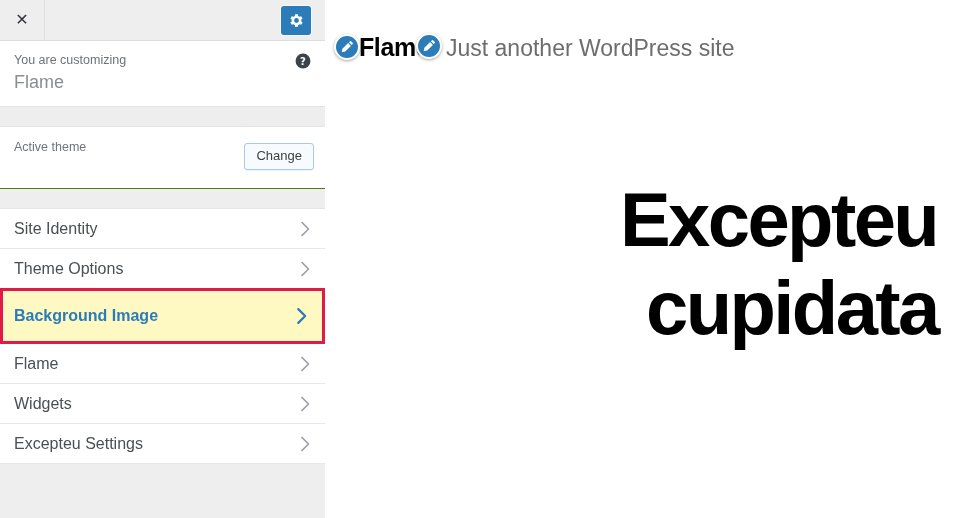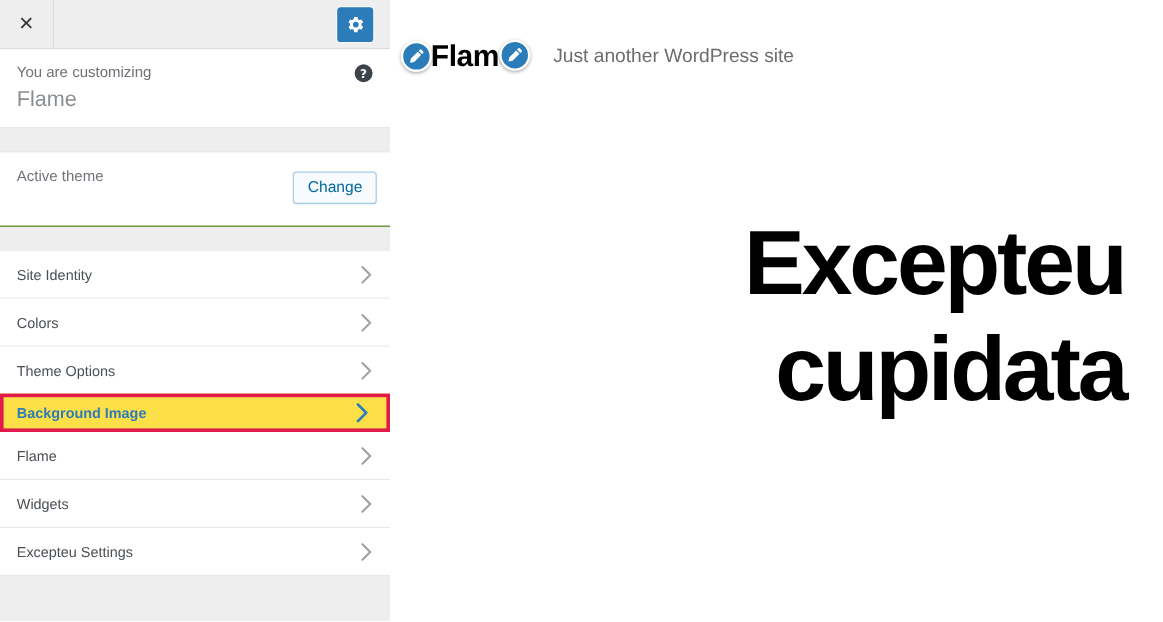--- a/index.html
+++ b/index.html
@@ -153,21 +153,21 @@
     color: #32373c;
     line-height: 20px;
     margin-top: 1px;
   }
   .change-btn {
     position: absolute;
     right: 11px;
     top: 16px;
     border: 1px solid #a8cbe3;
     background: #f7fbfd;
-    color: #0369a1;
+    color: #404040;
     font-size: 13px;
     border-radius: 3px;
     padding: 4px 11px 5px 11px;
     cursor: pointer;
     line-height: 16px;
     box-shadow: 0 1px 0 rgba(120,170,200,0.12);
   }
 
   
   .panel-list {
@@ -179,41 +179,41 @@
     height: 40px;
     padding: 0 14px;
     display: flex;
     align-items: center;
     border-bottom: 1px solid #e8e8e8;
     cursor: pointer;
     box-sizing: border-box;
     background: #ffffff;
   }
   .panel-item-label {
-    font-size: 12px;
+    font-size: 16px;
     color: #4a4f54;
     line-height: 18px;
   }
   .panel-chevron {
     position: absolute;
     right: 14px;
     top: 50%;
     transform: translateY(-50%);
     display: flex;
     align-items: center;
   }
   .panel-chevron svg { display: block; }
 
   
   .panel-item.is-highlighted {
-    background: #fde047;
+    background: #fef9c3;
     border: 3px solid #e01b4c;
     border-left: 3px solid #e01b4c;
     border-right: 3px solid #e01b4c;
-    height: 32px;
+    height: 56px;
     padding: 0 11px;
     margin-top: -1px;
   }
   .panel-item.is-highlighted .panel-item-label {
     color: #2b7cb8;
     font-weight: 600;
   }
 
   
   .preview-pane {
@@ -258,23 +258,23 @@
     font-size: 25px;
     font-weight: 700;
     color: #000000;
     letter-spacing: -0.4px;
     line-height: 30px;
     z-index: 2;
     white-space: nowrap;
   }
   .site-tagline {
     position: absolute;
-    left: 136px;
+    left: 121px;
     top: 36px;
-    font-size: 16px;
+    font-size: 23px;
     color: #6d6d6d;
     line-height: 24px;
     white-space: nowrap;
     z-index: 3;
   }
 
   .post-heading {
     position: absolute;
     left: 295px;
     top: 176px;
@@ -333,28 +333,20 @@
 
       <div class="panel-item">
         <span class="panel-item-label">Site Identity</span>
         <span class="panel-chevron">
           <svg width="11" height="16" viewBox="0 0 11 16">
               <path d="M2 1.5 L8.5 8 L2 14.5" fill="none" stroke="#9aa0a6" stroke-width="1.7" stroke-linecap="round" stroke-linejoin="round"></path>
             </svg>
         </span>
       </div>
 
-      <div class="panel-item">
-        <span class="panel-item-label">Colors</span>
-        <span class="panel-chevron">
-          <svg width="11" height="16" viewBox="0 0 11 16">
-              <path d="M2 1.5 L8.5 8 L2 14.5" fill="none" stroke="#9aa0a6" stroke-width="1.7" stroke-linecap="round" stroke-linejoin="round"></path>
-            </svg>
-        </span>
-      </div>
 
       <div class="panel-item">
         <span class="panel-item-label">Theme Options</span>
         <span class="panel-chevron">
           <svg width="11" height="16" viewBox="0 0 11 16">
               <path d="M2 1.5 L8.5 8 L2 14.5" fill="none" stroke="#9aa0a6" stroke-width="1.7" stroke-linecap="round" stroke-linejoin="round"></path>
             </svg>
         </span>
       </div>
 

